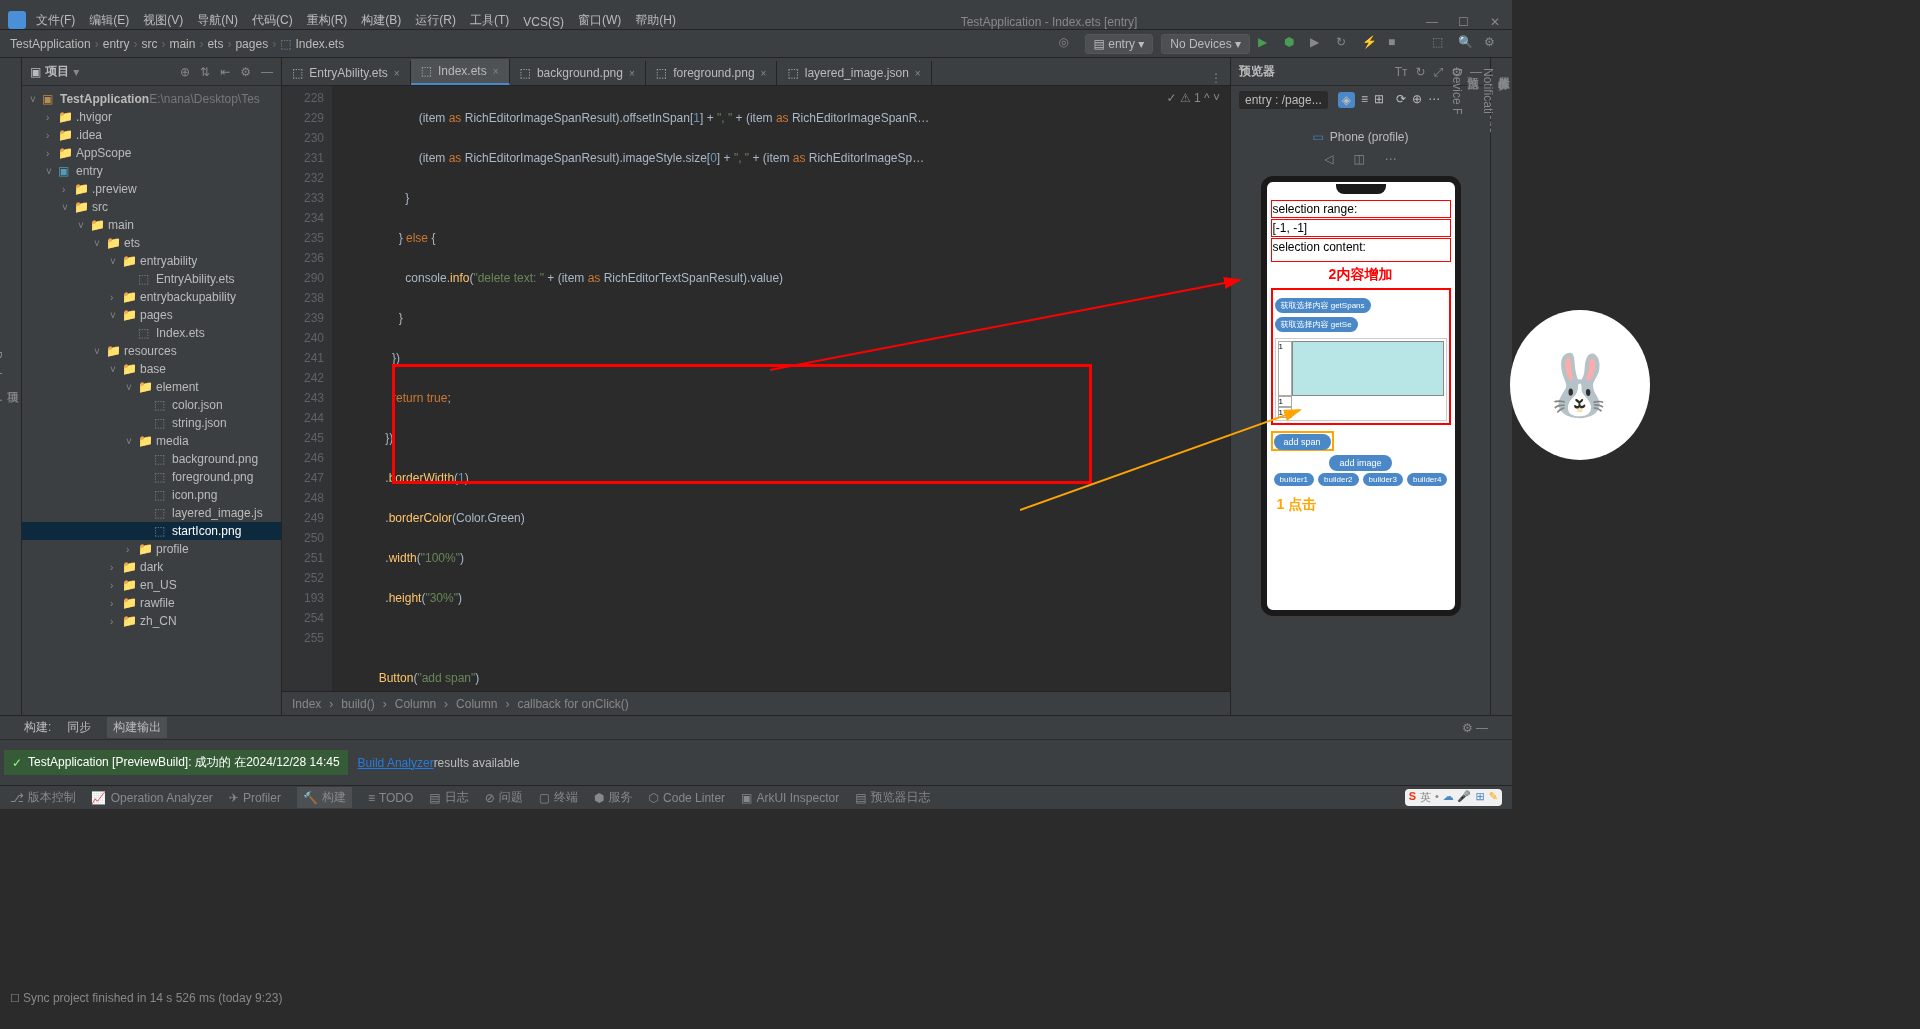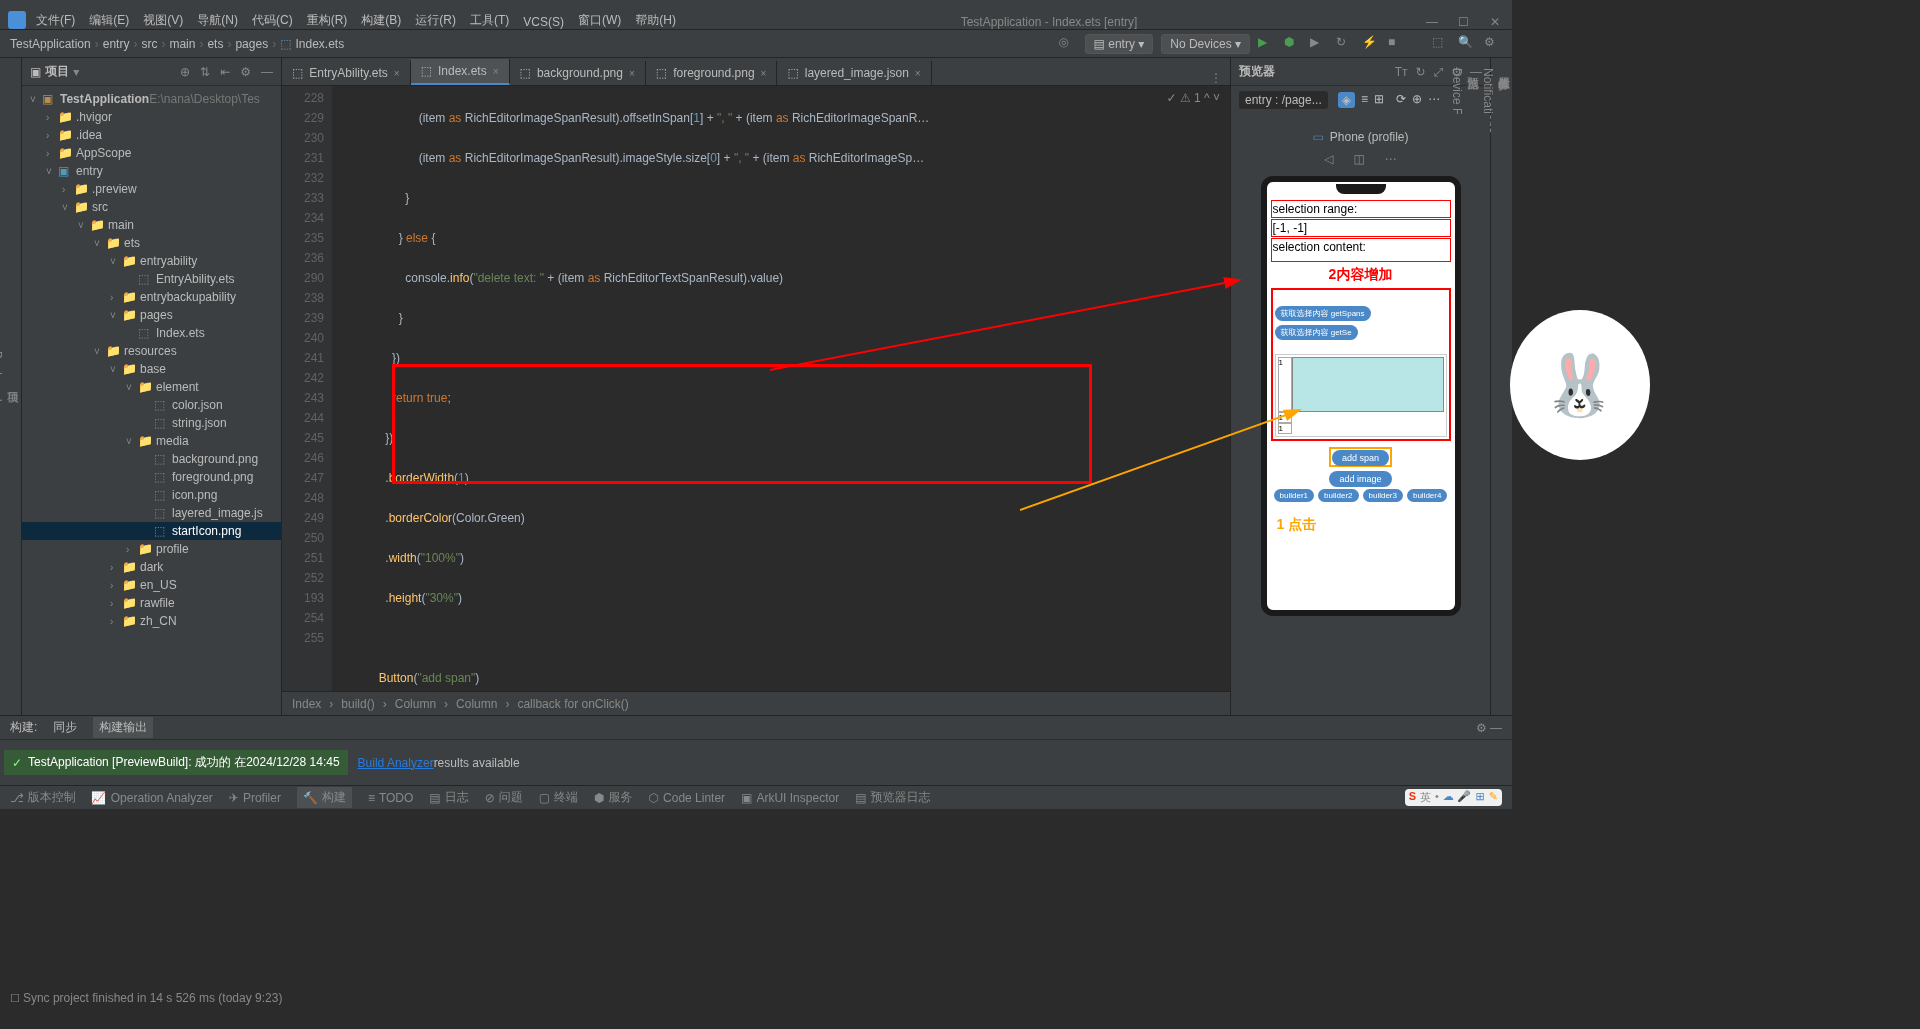--- a/index.html
+++ b/index.html
@@ -59,31 +59,31 @@
 .preview-sub .pth{background:#2b2b2b;padding:2px 6px;border-radius:3px}
 .preview-sub .icns{margin-left:4px;display:flex;gap:6px}
 .preview-body{flex:1;background:#3c3f41;display:flex;flex-direction:column;align-items:center;padding:8px;position:relative}
 .device-lbl{color:#bbb;margin:8px 0}
 .device-lbl .dicon{color:#4a88c7;margin-right:6px}
 .device-nav{display:flex;gap:20px;color:#888;margin-bottom:10px}
 .phone{width:200px;height:440px;background:#fff;border:6px solid #1a1a1a;border-radius:12px;position:relative;overflow:hidden}
 .phone-top{position:absolute;top:2px;left:50%;transform:translateX(-50%);width:50px;height:10px;background:#1a1a1a;border-radius:0 0 8px 8px}
 .phone-content{padding:18px 4px 4px 4px;font-size:9px;color:#000}
 .phone-content .sr{border:1px solid red;padding:1px;margin-bottom:1px}
-.phone-btns{display:flex;gap:4px;margin:14px 0;flex-wrap:wrap}
+.phone-btns{display:flex;gap:4px;margin:6px 0;flex-wrap:wrap}
 .phone-btn{background:#4a88c7;color:#fff;padding:2px 6px;border-radius:8px;font-size:8px}
 .phone-btn2{background:#4a88c7;color:#fff;padding:3px 10px;border-radius:10px;font-size:9px}
 .redbox2{border:2px solid red;padding:2px}
 .orangebox{border:2px solid orange;padding:1px;display:inline-block}
 .anno{color:red;font-size:14px;font-weight:bold}
 .anno-o{color:orange;font-size:14px;font-weight:bold}
 .cyan-area{background:#b8e6e6;border:1px solid #888;height:55px;margin:2px 0}
 .bunny{position:absolute;width:140px;height:150px;background:#fff;border-radius:50%;right:270px;top:310px;display:flex;align-items:center;justify-content:center;font-size:60px}
 .bottom{height:70px;background:#3c3f41;border-top:1px solid #242424;display:flex;flex-direction:column}
-.bottom-tabs{height:24px;display:flex;align-items:center;padding:0 10px;gap:16px;border-bottom:1px solid #2b2b2b}
+.bottom-tabs{height:24px;display:flex;align-items:center;padding:0 24px;gap:16px;border-bottom:1px solid #2b2b2b}
 .bottom-tabs .bt{color:#bbb}
 .bottom-tabs .gear{margin-left:auto;color:#888}
 .bottom-msg{flex:1;display:flex;align-items:center;padding:0 4px}
 .bottom-msg .ok{background:#365c37;color:#fff;padding:4px 8px;display:flex;align-items:center;gap:6px}
 .bottom-msg .ba{color:#287bde;margin-left:10px;text-decoration:underline}
 .bottom-msg .rest{color:#bbb;margin-left:0}
 .statusbar{height:24px;background:#3c3f41;border-top:1px solid #242424;display:flex;align-items:center;padding:0 10px;gap:16px;color:#888}
 .statusbar .sbi{display:flex;align-items:center;gap:4px}
 .statusbar .right{margin-left:auto;display:flex;gap:6px}
 .statusbar .ime{background:#f0f0f0;border-radius:4px;padding:1px 4px;display:flex;gap:4px}
@@ -474,21 +474,21 @@
                   <div class="cyan-area" style="flex:1;margin:0"></div>
                 </div>
               <div style="display:flex">
                   <div style="width:14px;border:1px solid #aaa;font-size:8px">1</div>
                 </div>
               <div style="display:flex">
                   <div style="width:14px;border:1px solid #aaa;font-size:8px">1</div>
                 </div>
             </div>
           </div>
-          <div style="text-align:center;margin-top:6px">
+          <div style="margin-top:6px">
             <span class="orangebox"><span class="phone-btn2">add span</span></span>
           </div>
           <div style="text-align:center;margin-top:4px">
             <span class="phone-btn2">add image</span>
           </div>
           <div class="phone-btns" style="margin-top:4px;justify-content:center">
             <span class="phone-btn">builder1</span>
             <span class="phone-btn">builder2</span>
             <span class="phone-btn">builder3</span>
             <span class="phone-btn">builder4</span>

